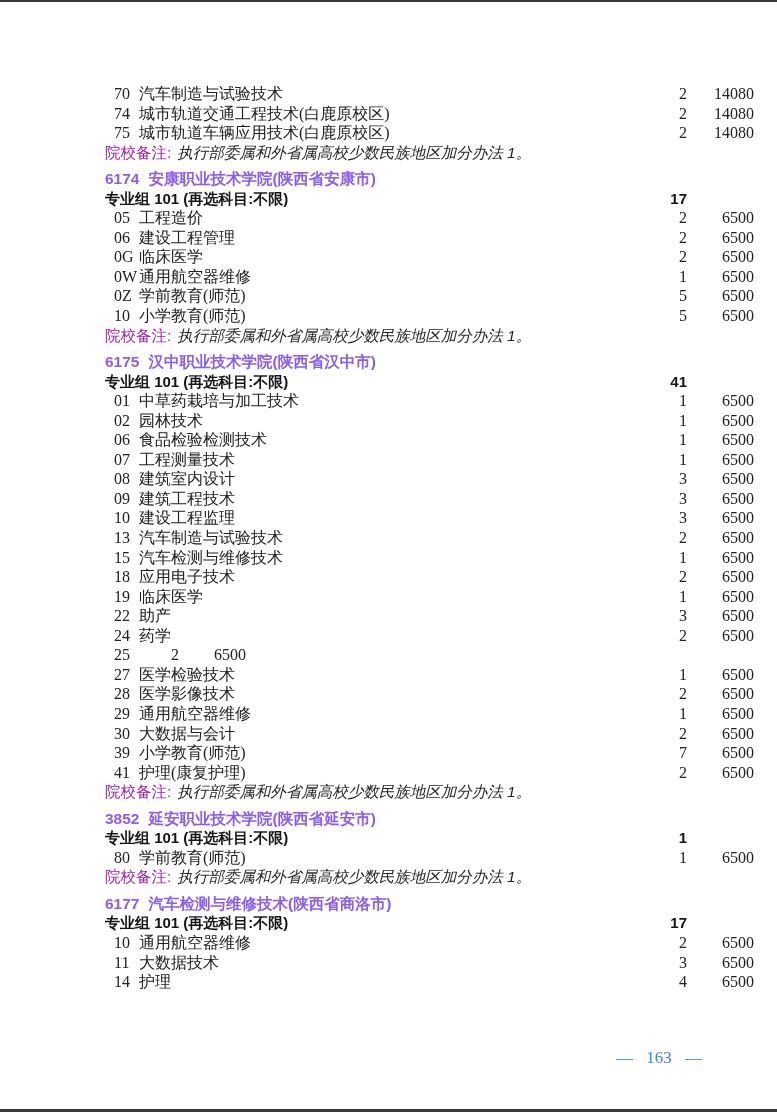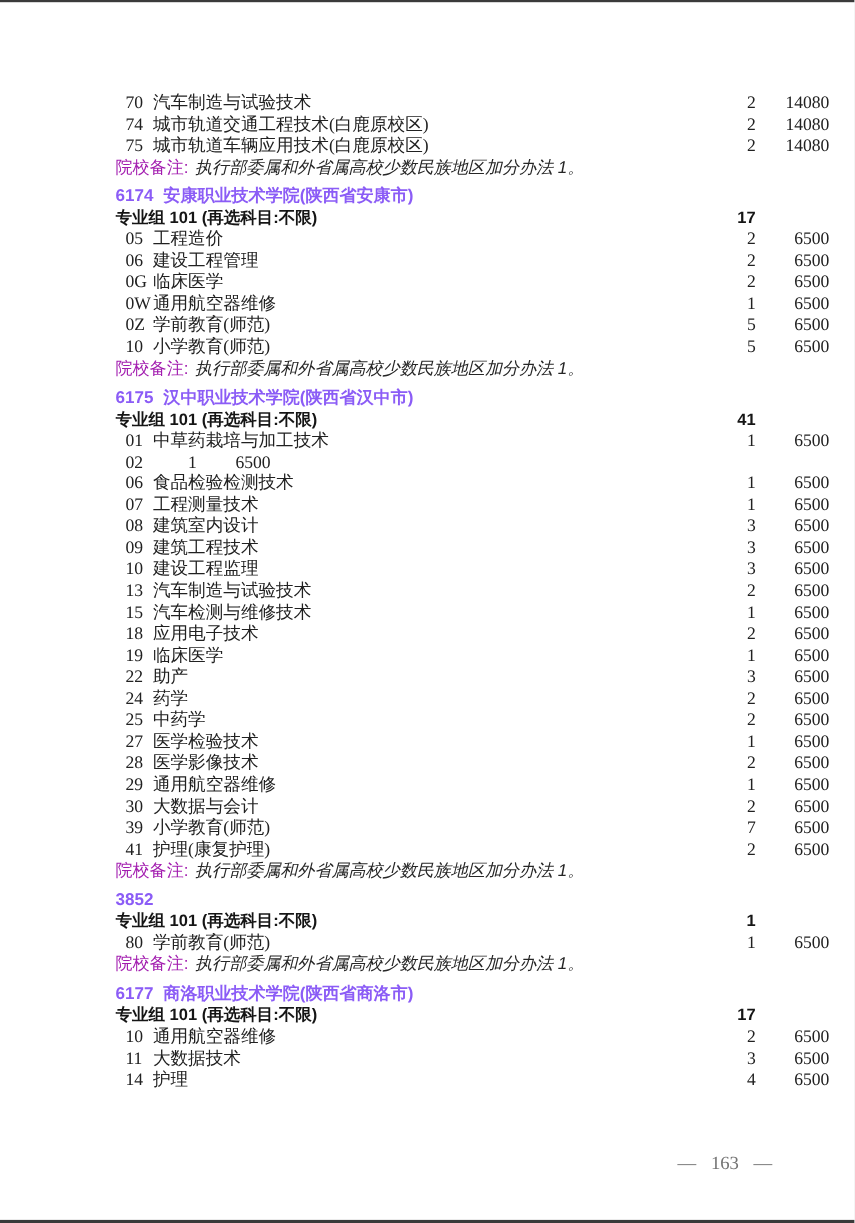--- a/index.html
+++ b/index.html
@@ -45,21 +45,21 @@
     font-family: "Liberation Sans", "DejaVu Sans", sans-serif;
     font-weight: 400; color: #a21caf; margin-right: 6px; flex: 0 0 auto;
   }
   .remark-text {
     font-family: Liberation Sans, sans-serif;
     font-style: italic; color: #262626; flex: 1 1 auto; overflow: hidden;
   }
 
   .footer {
     position: absolute; top: 1048px; left: 0; width: 702px;
-    text-align: right; font-size: 17px; color: #737373; word-spacing: 9px;
+    text-align: right; font-size: 17px; color: #3b82f6; word-spacing: 9px;
   }
 </style>
 </head>
 <body>
 
 <div class="page">
   <div class="edge-line edge-top"></div>
   <div class="content" id="content">
       <div class="block">
   <div class="row course-row">
@@ -161,20 +161,21 @@
 
   <div class="row course-row">
     <span class="course-code">01</span>
     <span class="course-name">中草药栽培与加工技术</span>
     <span class="col-count">1</span>
     <span class="col-fee">6500</span>
   </div>
 
   <div class="row course-row">
     <span class="course-code">02</span>
+    <span class="course-name">园林技术</span>
     <span class="col-count">1</span>
     <span class="col-fee">6500</span>
   </div>
 
   <div class="row course-row">
     <span class="course-code">06</span>
     <span class="course-name">食品检验检测技术</span>
     <span class="col-count">1</span>
     <span class="col-fee">6500</span>
   </div>
@@ -244,21 +245,20 @@
 
   <div class="row course-row">
     <span class="course-code">24</span>
     <span class="course-name">药学</span>
     <span class="col-count">2</span>
     <span class="col-fee">6500</span>
   </div>
 
   <div class="row course-row">
     <span class="course-code">25</span>
-    <span class="course-name">中药学</span>
     <span class="col-count">2</span>
     <span class="col-fee">6500</span>
   </div>
 
   <div class="row course-row">
     <span class="course-code">27</span>
     <span class="course-name">医学检验技术</span>
     <span class="col-count">1</span>
     <span class="col-fee">6500</span>
   </div>
@@ -299,20 +299,21 @@
   </div>
 
   <div class="row remark-row">
     <span class="remark-label">院校备注:</span>
     <span class="remark-text">执行部委属和外省属高校少数民族地区加分办法 1。</span>
   </div>
 </div>
       <div class="block">
   <div class="row section-header">
     <span class="section-code">3852</span>
+    <span class="section-title">延安职业技术学院(陕西省延安市)</span>
   </div>
 
   <div class="row group-row">
     <span class="group-label">专业组 101 (再选科目:不限)</span>
     <span class="col-count">1</span>
     <span class="col-fee"></span>
   </div>
 
   <div class="row course-row">
     <span class="course-code">80</span>
@@ -322,21 +323,21 @@
   </div>
 
   <div class="row remark-row">
     <span class="remark-label">院校备注:</span>
     <span class="remark-text">执行部委属和外省属高校少数民族地区加分办法 1。</span>
   </div>
 </div>
       <div class="block">
   <div class="row section-header">
     <span class="section-code">6177</span>
-    <span class="section-title">商洛职业技术学院(陕西省商洛市)</span>
+    <span class="section-title">汽车检测与维修技术(陕西省商洛市)</span>
   </div>
 
   <div class="row group-row">
     <span class="group-label">专业组 101 (再选科目:不限)</span>
     <span class="col-count">17</span>
     <span class="col-fee"></span>
   </div>
 
   <div class="row course-row">
     <span class="course-code">10</span>

